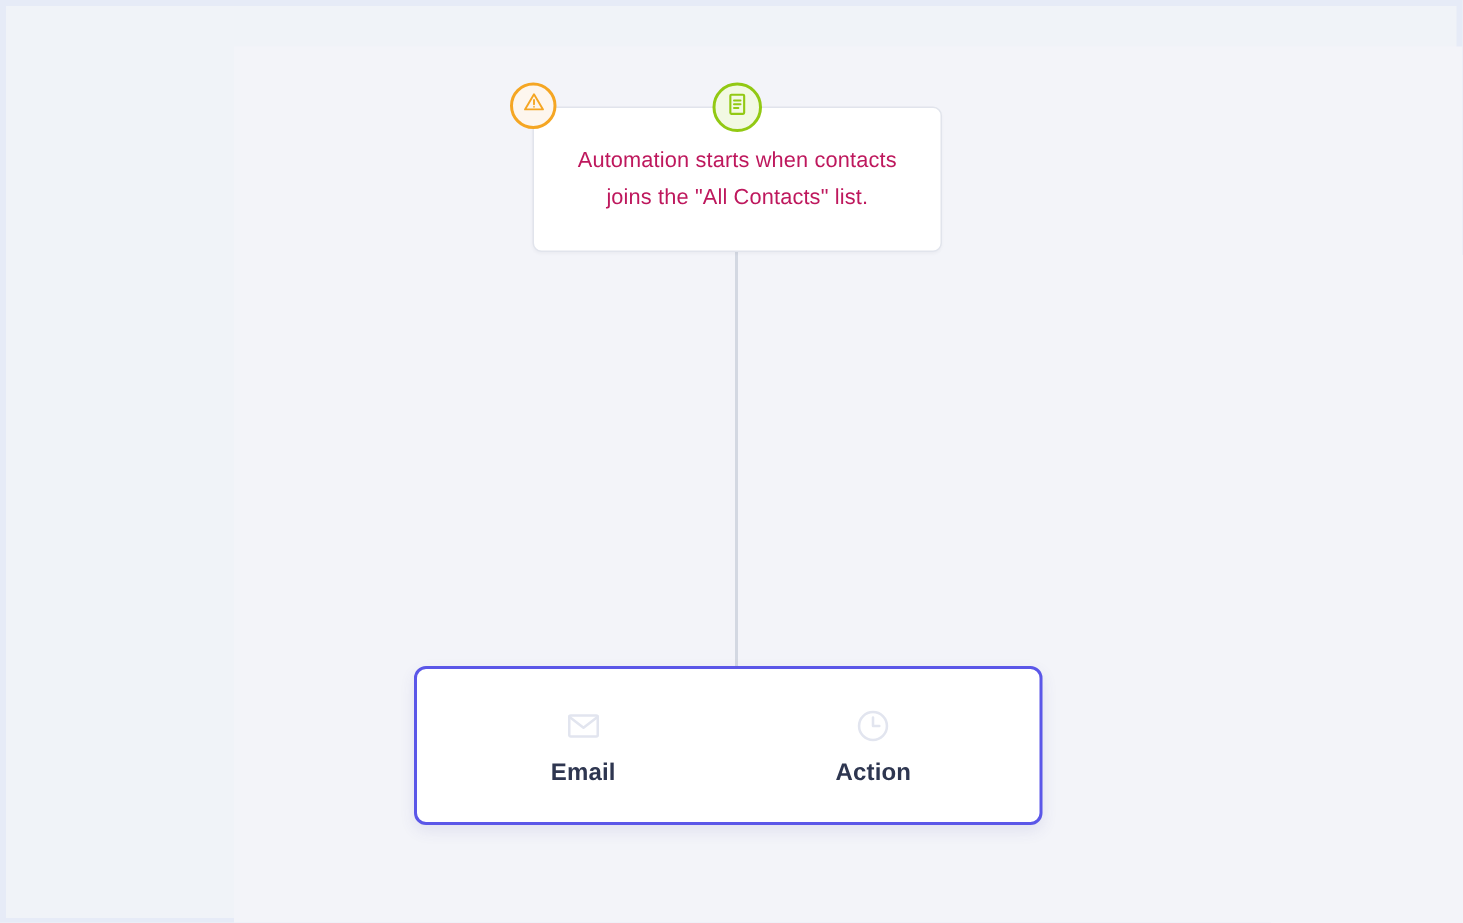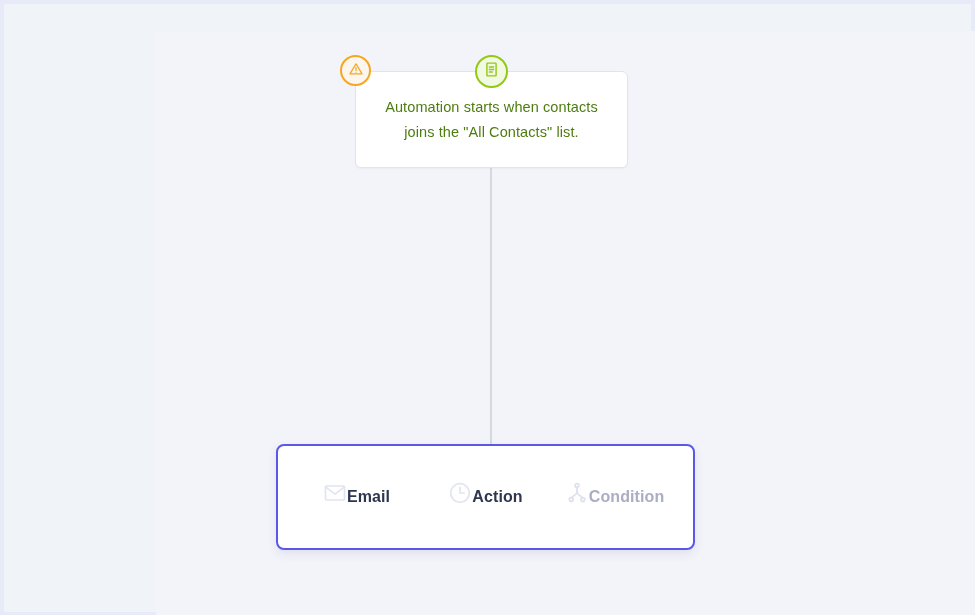--- a/index.html
+++ b/index.html
@@ -68,21 +68,21 @@
     border-radius: 6px;
     box-shadow: 0 1px 2px rgba(40,50,80,0.04);
     display: flex;
     align-items: center;
     justify-content: center;
   }
 
   .trigger-text {
     font-size: 14.5px;
     line-height: 25px;
-    color: #4d7c0f;
+    color: #be185d;
     text-align: center;
     padding: 0 16px;
     letter-spacing: 0.1px;
   }
 
   
   .badge {
     position: absolute;
     border-radius: 50%;
     display: flex;
@@ -120,21 +120,21 @@
     border-radius: 8px;
     box-shadow: 0 4px 10px rgba(70,70,160,0.10);
     display: flex;
     align-items: center;
     justify-content: space-around;
     padding: 0 14px;
   }
 
   .step-option {
     display: flex;
-    flex-direction: row;
+    flex-direction: column;
     align-items: center;
     justify-content: center;
     width: 92px;
     cursor: pointer;
     user-select: none;
   }
 
   .step-icon {
     height: 28px;
     display: flex;
@@ -208,31 +208,18 @@
       <div class="step-option">
         <span class="step-icon icon-muted">
           <svg width="24" height="24" viewBox="0 0 24 24" fill="none" stroke="currentColor" stroke-width="1.7" stroke-linecap="round" stroke-linejoin="round">
             <circle cx="12" cy="12" r="9.3"></circle>
             <polyline points="12,6.4 12,12 16.2,12"></polyline>
           </svg>
         </span>
         <span class="step-label">Action</span>
       </div>
 
-      <div class="step-option disabled">
-        <span class="step-icon icon-muted-2">
-          <svg width="24" height="24" viewBox="0 0 24 24" fill="none" stroke="currentColor" stroke-width="1.8" stroke-linecap="round" stroke-linejoin="round">
-            <circle cx="12" cy="4.6" r="1.9"></circle>
-            <circle cx="6.2" cy="18.6" r="1.9"></circle>
-            <circle cx="17.8" cy="18.6" r="1.9"></circle>
-            <path d="M12 6.5 L12 11.2"></path>
-            <path d="M12 11.2 C12 14.2 7.4 14.4 6.6 16.8"></path>
-            <path d="M12 11.2 C12 14.2 16.6 14.4 17.4 16.8"></path>
-          </svg>
-        </span>
-        <span class="step-label">Condition</span>
-      </div>
 
 
     </div>
 
   </div>
 </div>
 
 </body></html>

